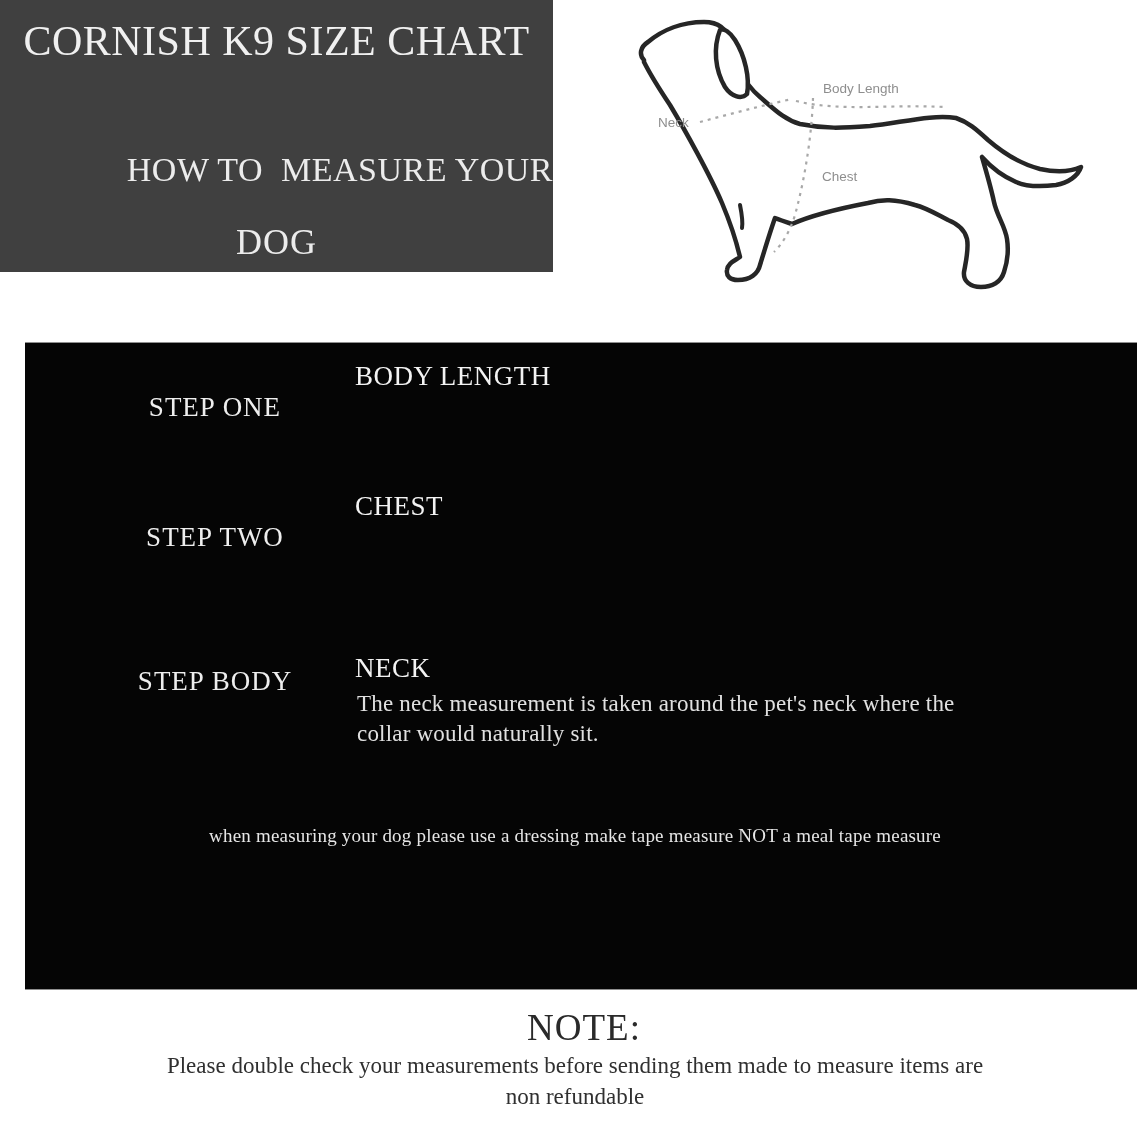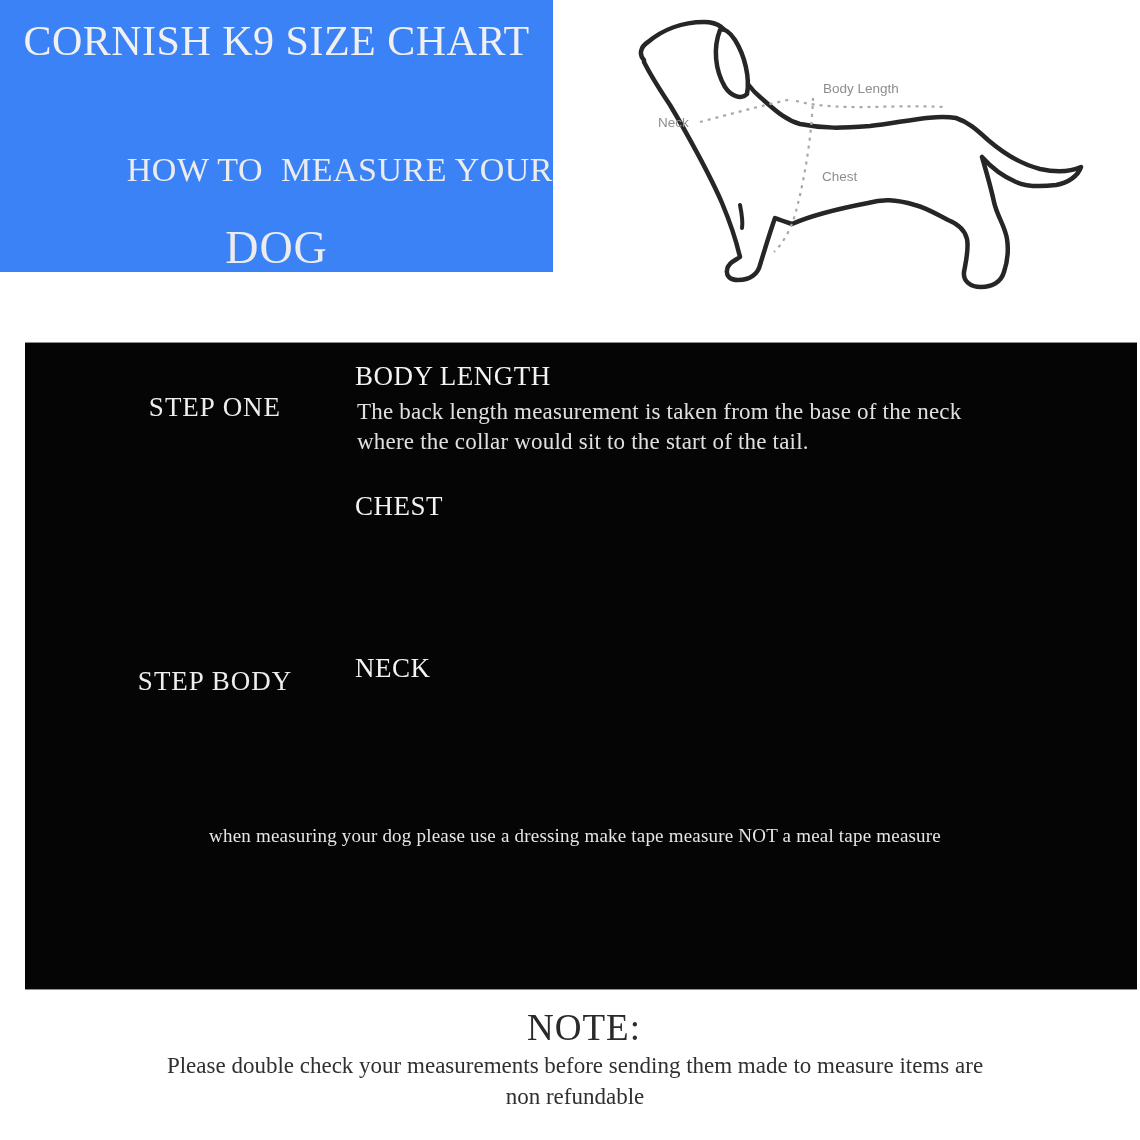--- a/index.html
+++ b/index.html
@@ -1,26 +1,26 @@
 <!DOCTYPE html>
 <html><head>
 <meta charset="utf-8">
 <style>
   html,body{margin:0;padding:0;}
   body{width:1140px;height:1140px;background:#ffffff;position:relative;
        font-family:"Liberation Serif", serif; overflow:hidden;}
   .abs{position:absolute;}
 
   
-  .header-box{left:0;top:0;width:553px;height:272px;background:#3b82f6;color:#efefef;}
+  .header-box{left:0;top:0;width:553px;height:272px;background:#404040;color:#efefef;}
   .page-title{left:0;top:17px;width:553px;text-align:center;font-size:42px;
               letter-spacing:0.5px;color:#f0f0f0;}
   .subtitle-1{left:0;top:151px;width:553px;text-align:right;font-size:34px;
               letter-spacing:0.5px;white-space:pre-wrap;color:#ececec;}
-  .subtitle-2{left:0;top:221px;width:553px;text-align:center;font-size:46px;
+  .subtitle-2{left:0;top:221px;width:553px;text-align:center;font-size:36px;
               letter-spacing:1px;color:#ececec;}
 
   
   .dog-diagram{left:570px;top:0;width:570px;height:320px;}
   .dog-diagram svg{display:block;}
   .measure-label{font-family:"Liberation Sans", sans-serif;font-size:13.5px;fill:#8e8e8e;}
 
   
   .steps-panel{left:25px;top:342px;width:1112px;height:646px;background:#050505;
                border-top:1px solid #8f8f8f;border-bottom:1px solid #8f8f8f;color:#e3e3e3;}
@@ -97,26 +97,27 @@
     <text class="measure-label" x="253" y="93">Body Length</text>
     <text class="measure-label" x="88" y="127">Neck</text>
     <text class="measure-label" x="252" y="181">Chest</text>
   </svg>
 </div>
 
 <div class="abs steps-panel">
 
   <div class="abs step-label lbl-1">STEP ONE</div>
   <div class="abs step-heading hd-1">BODY LENGTH</div>
-  <div class="abs step-desc ds-1">The back length measurement is taken from the base of the neck
-where the collar would sit to the start of the tail.</div>
 
+  <div class="abs step-label lbl-2">STEP TWO</div>
   <div class="abs step-heading hd-2">CHEST</div>
 
   <div class="abs step-label lbl-3">STEP BODY</div>
   <div class="abs step-heading hd-3">NECK</div>
+  <div class="abs step-desc ds-3">The neck measurement is taken around the pet's neck where the
+collar would naturally sit.</div>
 
   <div class="abs warning-text">when measuring your dog please use a dressing make tape measure NOT a meal tape measure</div>
 </div>
 
 <div class="abs note-heading">NOTE:</div>
 <div class="abs note-text">Please double check your measurements before sending them made to measure items are
 non refundable</div>
 
 </body></html>

